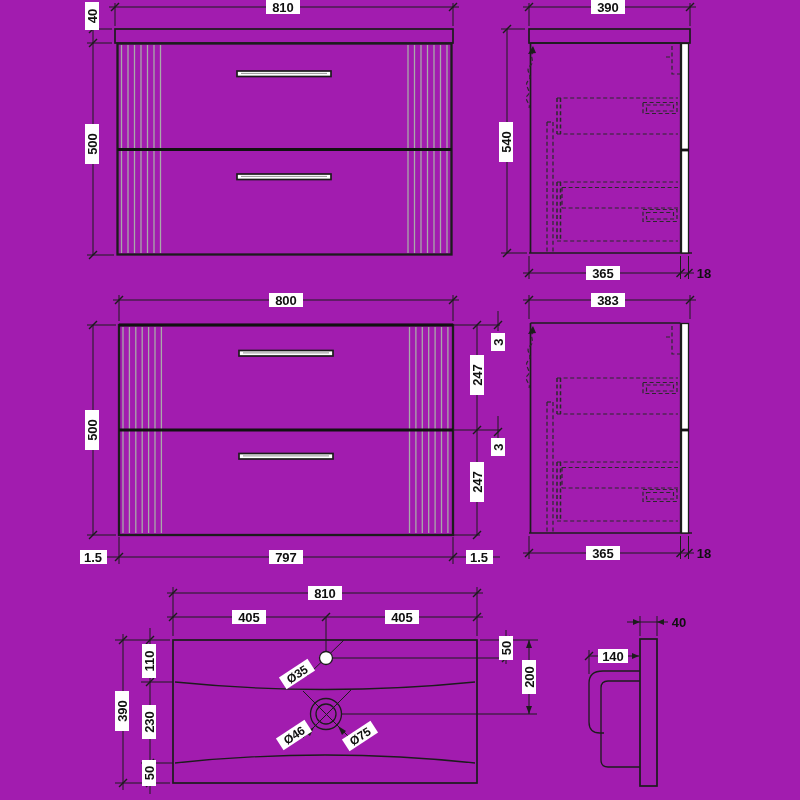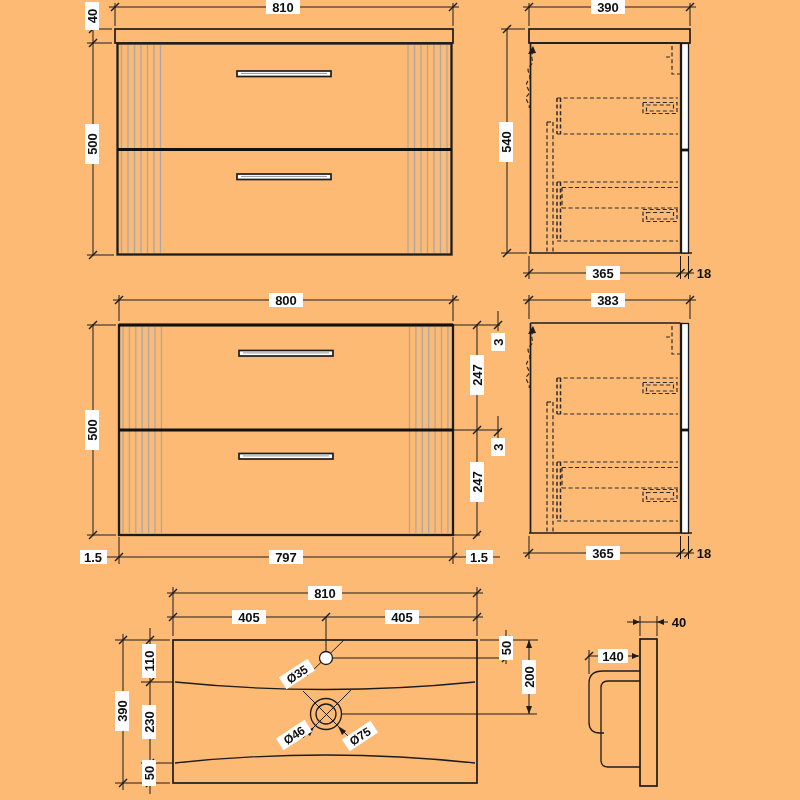--- a/index.html
+++ b/index.html
@@ -1,16 +1,16 @@
 <!DOCTYPE html>
 <html><head>
 <meta charset="utf-8">
 <style>
   html,body{margin:0;padding:0;background:#ffffff;}
-  .stage{position:relative;width:800px;height:800px;background:#fdba74;overflow:hidden;
+  .stage{position:relative;width:800px;height:800px;background:#a21caf;overflow:hidden;
          font-family:"Liberation Sans",sans-serif;}
   svg{display:block;}
   
   .ln   {stroke:#1c1c1c;stroke-width:1.3;fill:none;stroke-linecap:butt;}
   .med  {stroke:#1c1c1c;stroke-width:1.7;fill:none;}
   .heavy{stroke:#1c1c1c;stroke-width:2.3;fill:none;}
   .xheavy{stroke:#111;stroke-width:2.8;fill:none;}
   .thin {stroke:#1c1c1c;stroke-width:1;fill:none;}
   .dash {stroke:#2a2a2a;stroke-width:1.2;fill:none;stroke-dasharray:4,2.6;}
   .dashx{stroke:#2a2a2a;stroke-width:1.5;fill:none;stroke-dasharray:4,2.6;}

